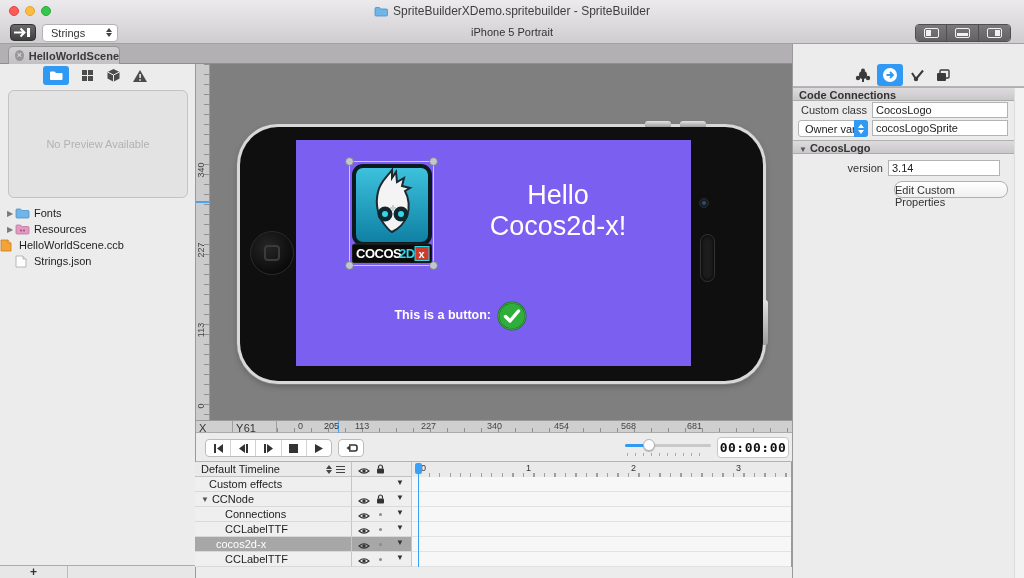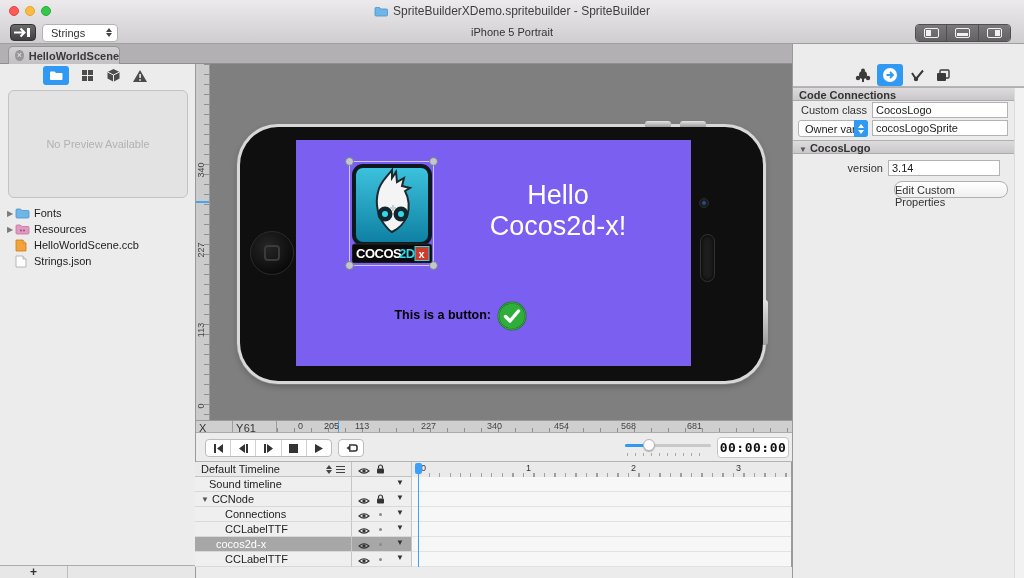--- a/index.html
+++ b/index.html
@@ -61,21 +61,21 @@
   .camera { position:absolute; left:459px; top:71px; width:10px; height:10px; border-radius:50%; background:#1b1b1b; border:1px solid #2c2c2c; }
   .camera i { position:absolute; left:2px; top:2px; width:4px; height:4px; border-radius:50%; background:#1f4f8a; }
   .speaker { position:absolute; left:460px; top:107px; width:15px; height:48px; border-radius:8px; background:#1d1d1d; border:1px solid #323232; box-shadow:inset 0 0 4px #000; }
   .topbtn { position:absolute; top:-6px; width:26px; height:6px; border-radius:3px 3px 0 0; background:linear-gradient(#e2e2e2,#9d9d9d); }
   .sidebtn { position:absolute; right:-5px; top:173px; width:5px; height:45px; border-radius:0 3px 3px 0; background:linear-gradient(#e2e2e2,#9d9d9d); }
 
   
   .selbox { position:absolute; left:53px; top:21px; width:85px; height:105px; border:1px solid rgba(235,235,245,.75); }
   .handle { position:absolute; width:9px; height:9px; border-radius:50%; background:#c2c6cf; border:1px solid #787d88; }
   .hello { position:absolute; left:162px; top:40px; width:200px; text-align:center; color:#fff; font-size:27px; line-height:31px; font-weight:400; }
-  .btncaption { position:absolute; left:0px; top:168px; width:195px; text-align:right; color:#000000; font-size:12.5px; font-weight:bold; }
+  .btncaption { position:absolute; left:0px; top:168px; width:195px; text-align:right; color:#ffffff; font-size:12.5px; font-weight:bold; }
   .greenbtn { position:absolute; left:201px; top:161px; }
 
   
   .coordrow { left:196px; top:420px; width:596px; height:13px; background:#cfcfcf; border-top:1px solid #9a9a9a; border-bottom:1px solid #ababab; }
   .cbox { position:absolute; top:0; height:100%; border-right:1px solid #9e9e9e; padding:1px 3px 0 3px; color:#333; }
   .cbox .val { position:absolute; right:20px; top:1px; }
   .hruler { position:absolute; left:81px; top:0; right:0; height:100%; background-image:repeating-linear-gradient(to right, #8f8f8f 0 1px, transparent 1px 17px); background-size:100% 4px; background-position:0 bottom; background-repeat:no-repeat; }
   .hlab { position:absolute; top:0px; font-size:9px; color:#444; }
   .hmark { position:absolute; left:61px; top:0; width:1px; height:12px; background:#4aa3f0; }
   .hmarklab { position:absolute; left:47px; top:0px; width:30px; text-align:left; font-size:9px; color:#333; }
@@ -242,21 +242,21 @@
         <span class="disc">▶</span>
         <span class="fico">
             <svg width="15" height="12">
               <path d="M1 3 Q1 2 2 2 L5.5 2 L7 3.5 L13 3.5 Q14 3.5 14 4.5 L14 10 Q14 11 13 11 L2 11 Q1 11 1 10 Z" fill="#e39ac2" stroke="#c2739e" stroke-width="0.8"></path>
               <circle cx="6" cy="7.5" r="0.9" fill="#8a4d70"></circle>
               <circle cx="9" cy="7.5" r="0.9" fill="#8a4d70"></circle>
             </svg>
           </span>
         <span class="flbl">Resources</span>
       </div>
-      <div class="frow" style="padding-left:15px">
+      <div class="frow" style="">
         <span class="fico">
             <svg width="12" height="13">
               <path d="M1 1 L8 1 L11 4 L11 12 L1 12 Z" fill="#f2a33a" stroke="#cc7f1e" stroke-width="0.8"></path>
               <path d="M8 1 L8 4 L11 4" fill="#f8cf8e" stroke="#cc7f1e" stroke-width="0.8"></path>
             </svg>
           </span>
         <span class="flbl">HelloWorldScene.ccb</span>
       </div>
       <div class="frow" style="padding-left:15px">
         <span class="fico">
@@ -427,21 +427,21 @@
         <span class="tlnum" style="left:114px">1</span>
         <span class="tlnum" style="left:219px">2</span>
         <span class="tlnum" style="left:324px">3</span>
       </div>
     </div>
     <div class="playhead-cap"></div>
     <div class="playhead-line"></div>
 
     <div class="tl-row" style="top:15px">
       <div class="name" style="padding-left:14px">
-          <span>Sound timeline</span>
+          <span>Custom effects</span>
         </div>
       <div class="icons">
           <span class="kfpos">▼</span>
         </div>
       <div class="track"></div>
     </div>
     <div class="tl-row" style="top:30px">
       <div class="name" style="padding-left:6px">
           <span style="font-size:8px;color:#555;margin-right:3px">▼</span>
           <span>CCNode</span>

